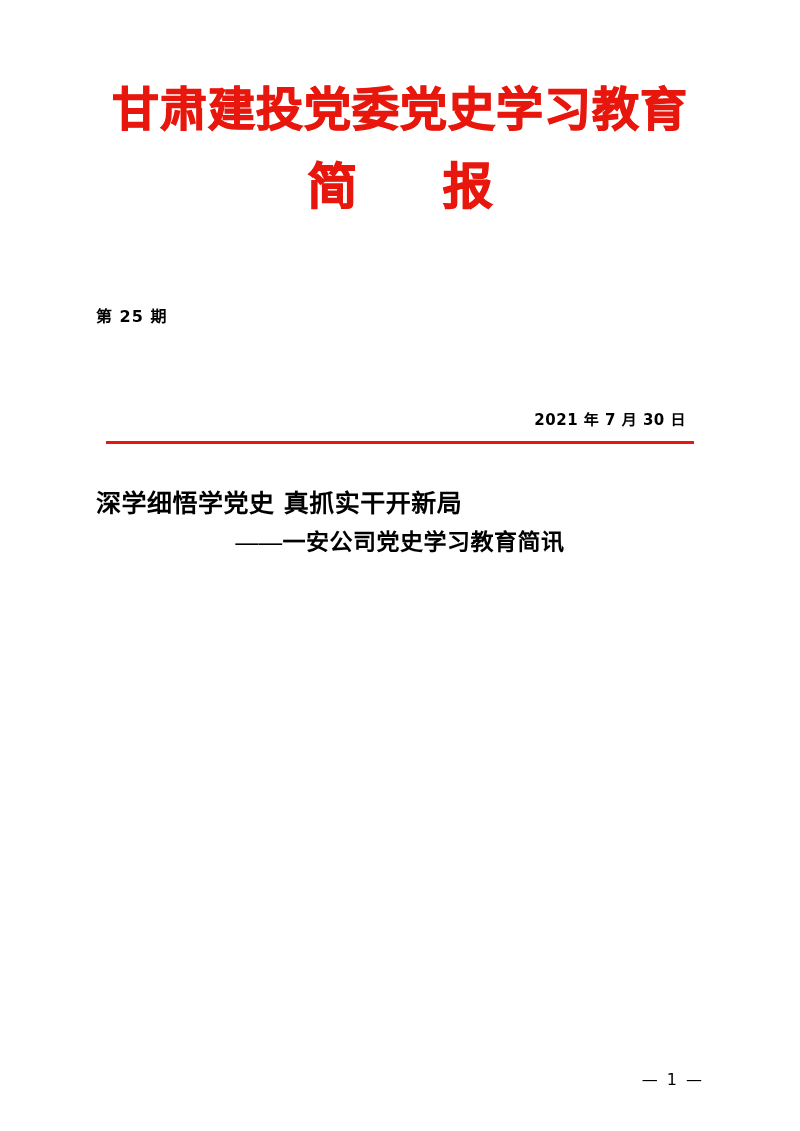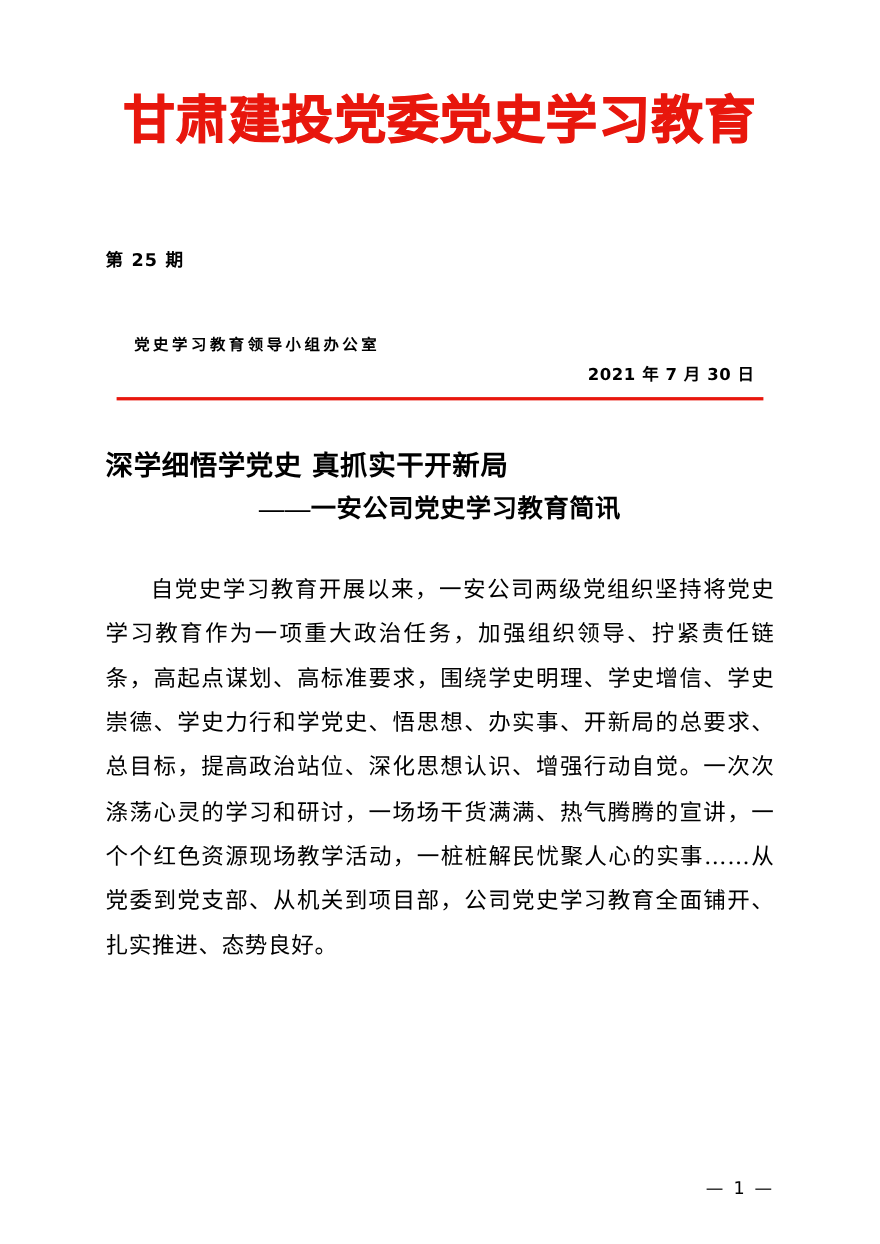--- a/index.html
+++ b/index.html
@@ -150,33 +150,32 @@
     color: #000;
   }
 </style>
 </head>
 <body>
 
 <div class="page">
 
   <div class="masthead">
     <div class="masthead-title">甘肃建投党委党史学习教育</div>
+    <div class="masthead-sub">简  报</div>
   </div>
 
   <div class="issue-line">第 25 期</div>
 
   <div class="publisher-block">
     <div class="publisher-lines">
-      <div class="publisher-line2">党史学习教育领导小组办公室</div>
     </div>
     <div class="publish-date">2021 年 7 月 30 日</div>
     <div class="red-rule"></div>
   </div>
 
   <div class="article">
     <div class="article-title">深学细悟学党史 真抓实干开新局</div>
     <div class="article-subtitle">——一安公司党史学习教育简讯</div>
-    <div class="article-body">自党史学习教育开展以来，一安公司两级党组织坚持将党史学习教育作为一项重大政治任务，加强组织领导、拧紧责任链条，高起点谋划、高标准要求，围绕学史明理、学史增信、学史崇德、学史力行和学党史、悟思想、办实事、开新局的总要求、总目标，提高政治站位、深化思想认识、增强行动自觉。一次次涤荡心灵的学习和研讨，一场场干货满满、热气腾腾的宣讲，一个个红色资源现场教学活动，一桩桩解民忧聚人心的实事……从党委到党支部、从机关到项目部，公司党史学习教育全面铺开、扎实推进、态势良好。</div>
   </div>
 
   <div class="page-number">— 1 —</div>
 
 </div>
 
 </body></html>

